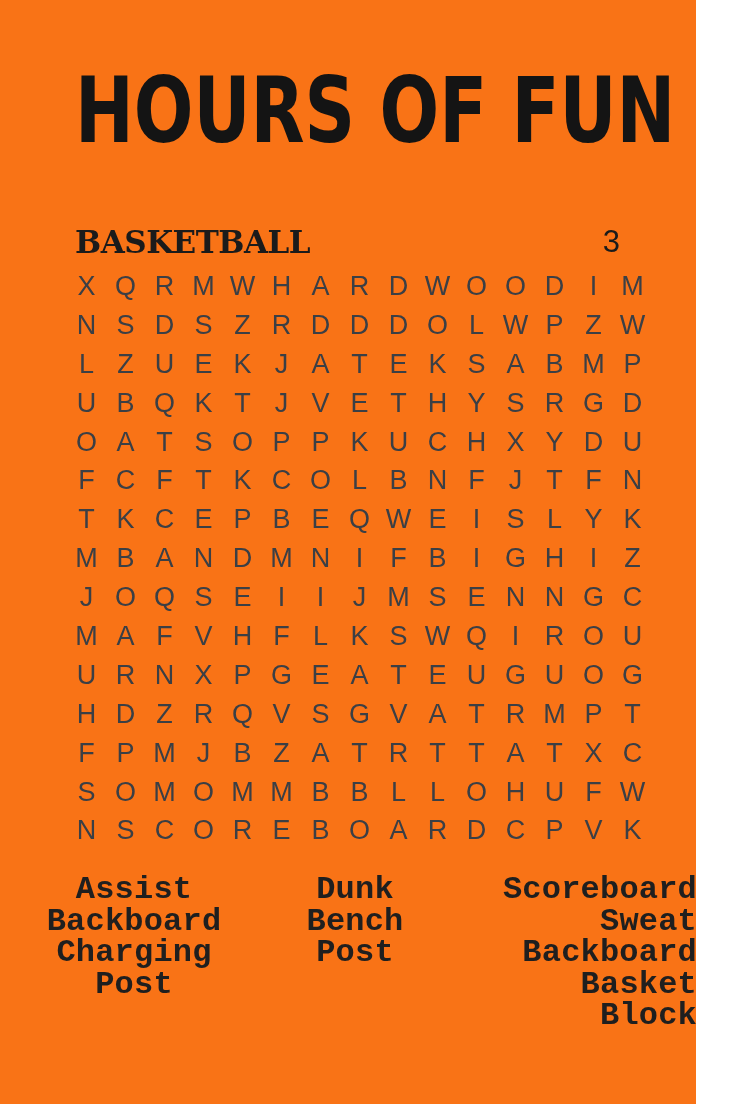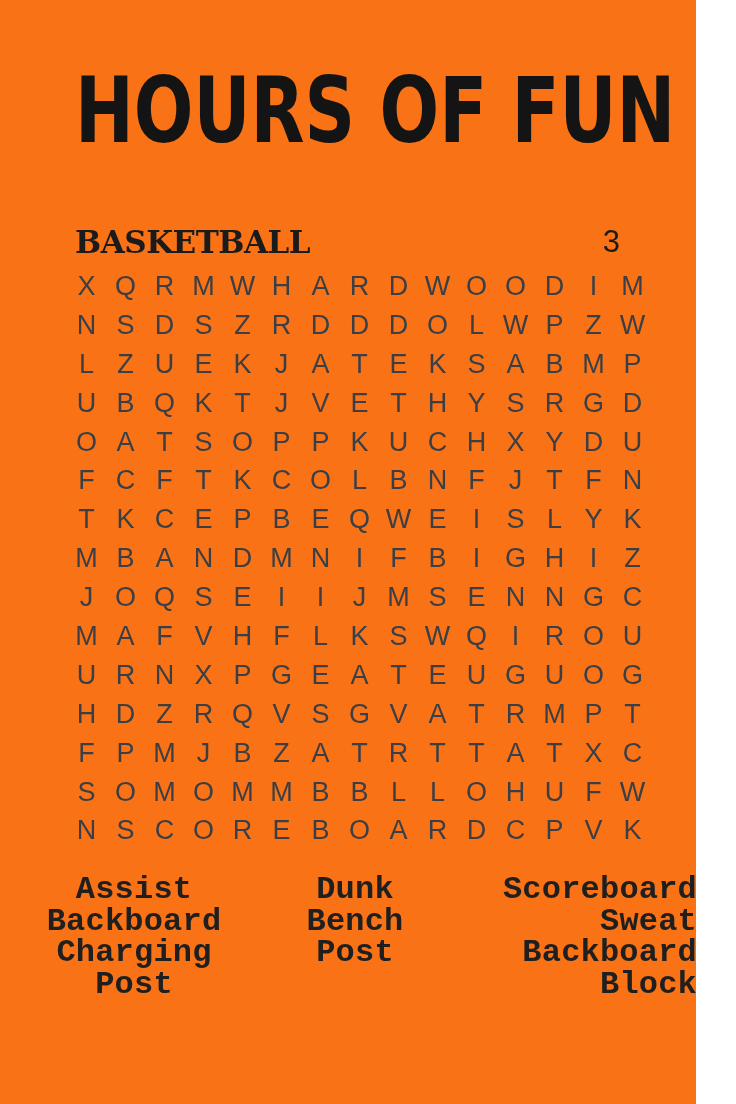--- a/index.html
+++ b/index.html
@@ -350,17 +350,18 @@
       </div>
     <div class="wcol c2" id="wcol1">
         <div class="word">Dunk</div>
         <div class="word">Bench</div>
         <div class="word">Post</div>
       </div>
     <div class="wcol c3" id="wcol2">
         <div class="word">Scoreboard</div>
         <div class="word">Sweat</div>
         <div class="word">Backboard</div>
+        <div class="word">Basket</div>
         <div class="word">Block</div>
       </div>
   </div>
 
 </div>
 
 </body></html>

